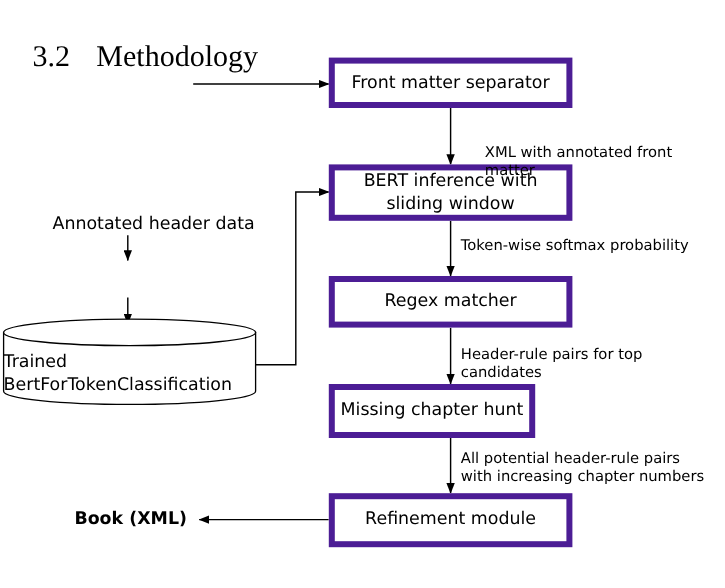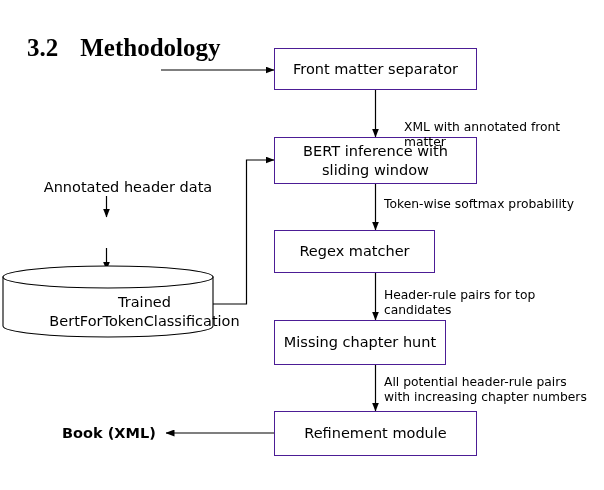--- a/index.html
+++ b/index.html
@@ -16,42 +16,42 @@
     font-family: "DejaVu Sans", sans-serif;
     color: #000000;
   }
 
   
   #heading {
     position: absolute;
     left: 2px;
     top: 0px;
     font-family: "Liberation Serif", "DejaVu Serif", serif;
-    font-weight: bold;
+    font-weight: normal;
     font-size: 25px;
     line-height: 32px;
     white-space: pre;
     letter-spacing: 0px;
   }
   #heading .num { margin-right: 22px; }
 
   
   #canvas {
     position: absolute;
     left: 0;
     top: 0;
     width: 604px;
     height: 490px;
   }
 
   
   .node-box {
     position: absolute;
     box-sizing: border-box;
-    border: 1px solid #4c1d95;
+    border: 5px solid #4c1d95;
     background: #ffffff;
     display: flex;
     align-items: center;
     justify-content: center;
     text-align: center;
     font-size: 14.5px;
     line-height: 19px;
     color: #000000;
     white-space: pre-line;
   }
@@ -74,26 +74,24 @@
     color: #000000;
     white-space: pre-line;
   }
 
   
   #datastore-label {
     position: absolute;
     left: 3px;
     top: 293px;
     width: 211px;
-    text-align: center;
     font-size: 14.5px;
     line-height: 19px;
     white-space: pre-line;
     color: #000000;
-    margin-left: 36px;
   }
 </style>
 </head>
 <body>
 
 <div id="page">
 
   <div id="heading">
     <span class="num">3.2</span><span>Methodology</span>
   </div>
@@ -136,21 +134,21 @@
 
 
   <div id="datastore-label">Trained
 BertForTokenClassification</div>
 
   <div class="node-box" style="left:274px; top:48px; width:203px; height:42px;">Front matter separator</div>
 
   <div class="node-box" style="left:274px; top:137px; width:203px; height:47px;">BERT inference with
 sliding window</div>
 
-  <div class="node-box" style="left:274px; top:230px; width:161px; height:43px;">Regex matcher</div>
+  <div class="node-box" style="left:274px; top:230px; width:203px; height:43px;">Regex matcher</div>
 
   <div class="node-box" style="left:274px; top:320px; width:172px; height:45px;">Missing chapter hunt</div>
 
   <div class="node-box" style="left:274px; top:411px; width:203px; height:45px;">Refinement module</div>
 
   <div class="edge-label" style="left:404px; top:104px;margin-top:16px;">XML with annotated front matter</div>
 
   <div class="edge-label" style="left:384px; top:197px;">Token-wise softmax probability</div>
 
   <div class="edge-label" style="left:384px; top:375px;">All potential header-rule pairs

